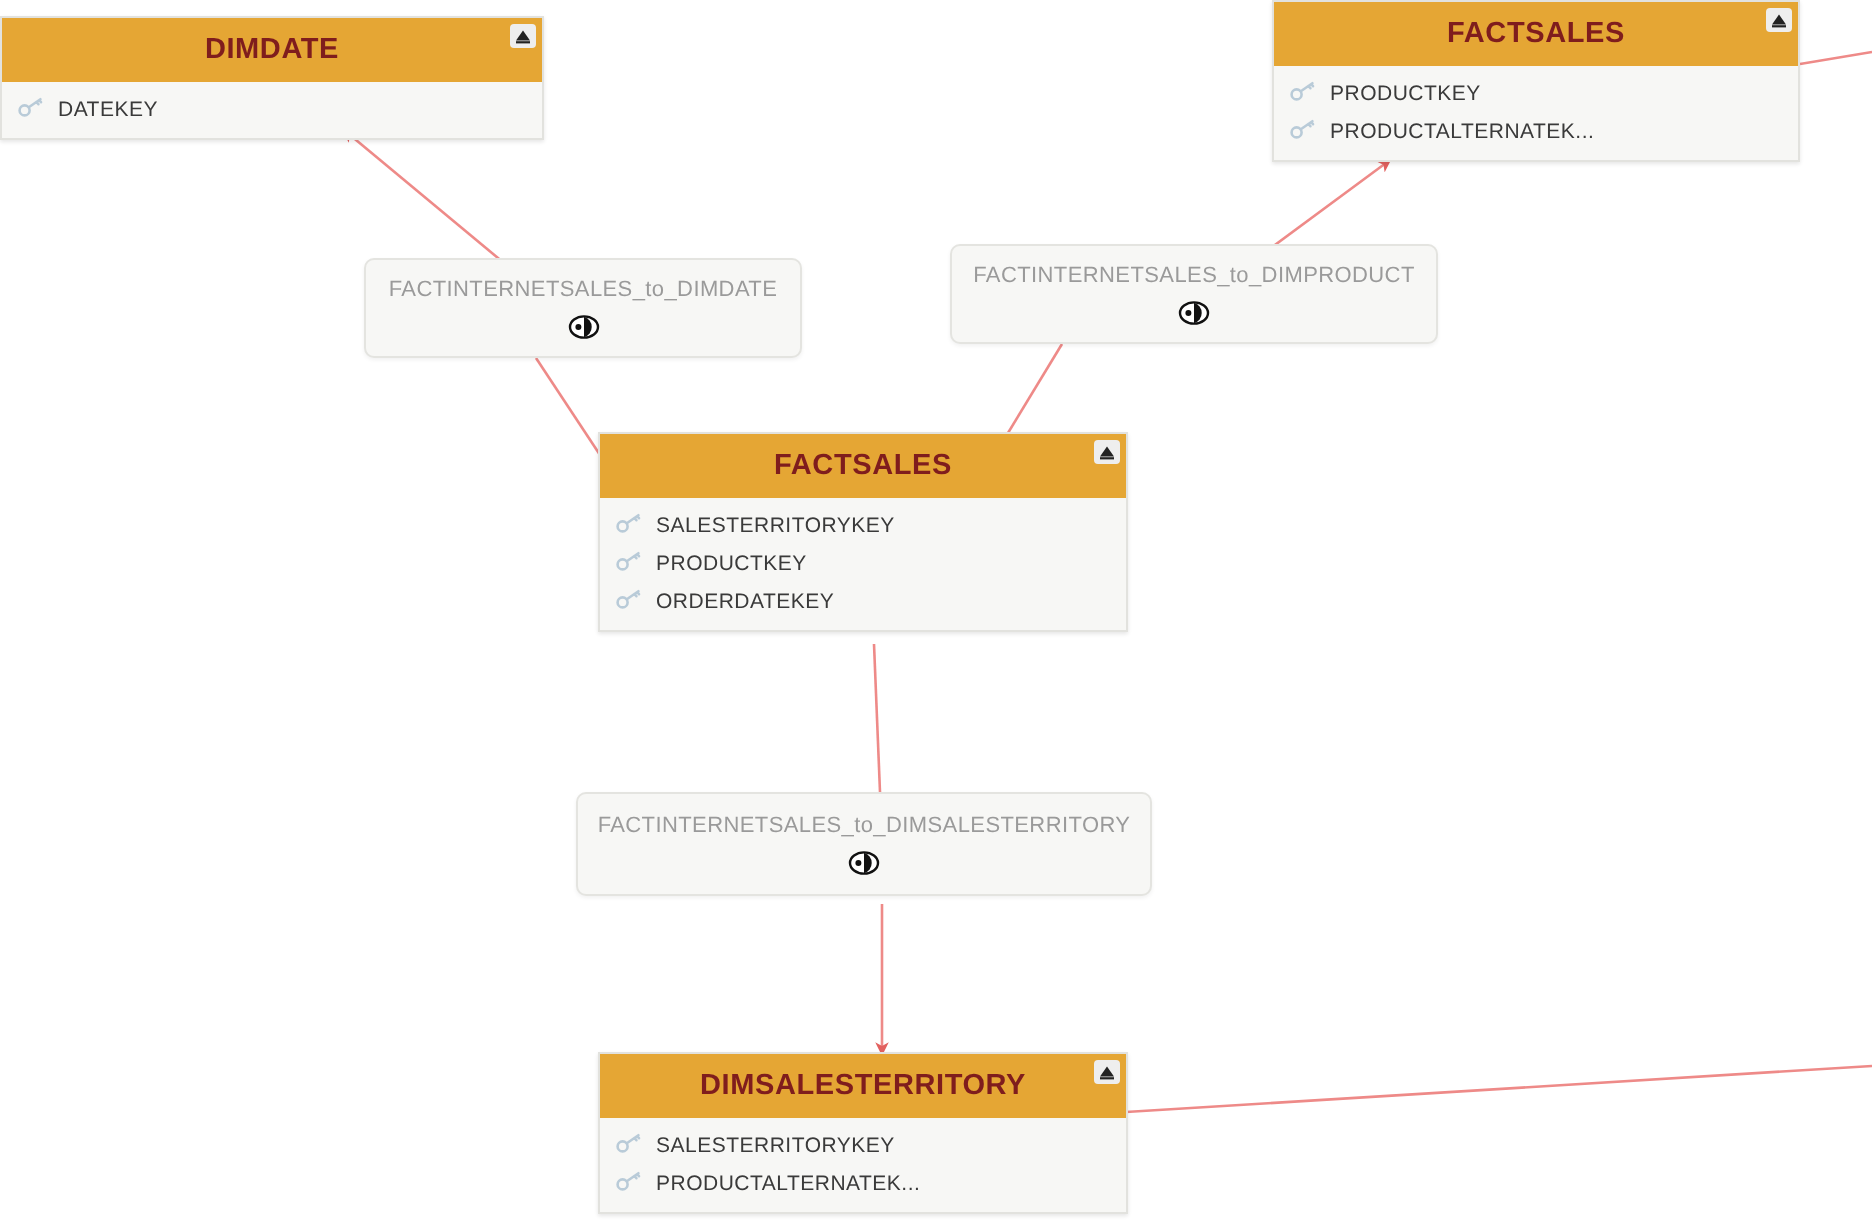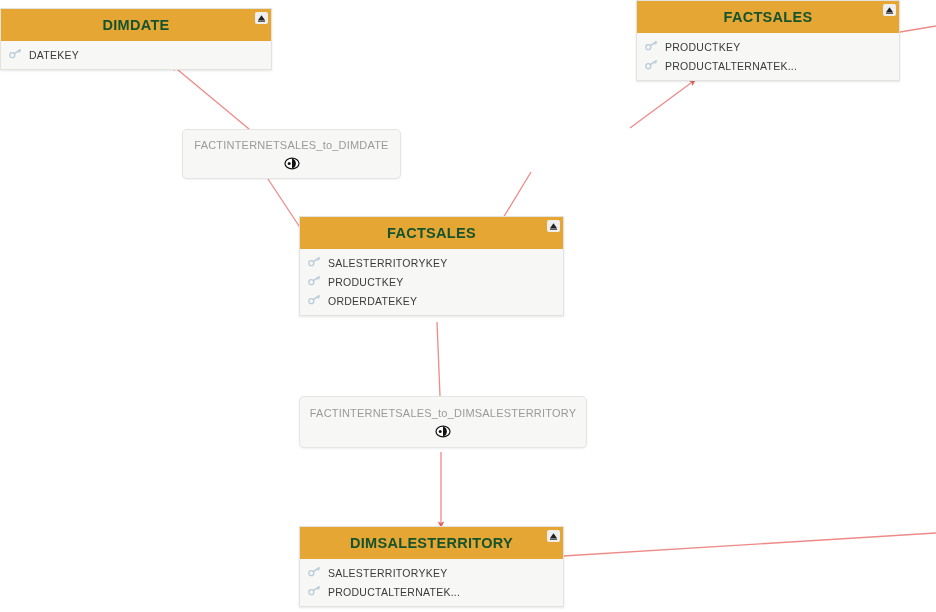--- a/index.html
+++ b/index.html
@@ -36,21 +36,21 @@
     border: 1px solid #e2e2de;
     box-sizing: border-box;
     box-shadow: 0 1px 2px rgba(0,0,0,0.10);
   }
   .node-header {
     position: relative;
     background: #e5a634;
     height: 32px;
     line-height: 32px;
     text-align: center;
-    color: #14532d;
+    color: #7f1d1d;
     font-size: 14.5px;
     font-weight: bold;
     letter-spacing: 0.3px;
     white-space: nowrap;
     overflow: hidden;
   }
   .collapse-btn {
     position: absolute;
     right: 3px;
     top: 3px;
@@ -274,22 +274,32 @@
     <span class="rel-label">FACTINTERNETSALES_to_DIMDATE</span>
     <span class="rel-icon">
       <svg width="16" height="13" viewBox="0 0 16 13">
         <ellipse cx="8" cy="6.5" rx="7" ry="5.3" fill="#ffffff" stroke="#111" stroke-width="1.2"></ellipse>
         <path d="M8 1.4 A 5.3 5.3 0 0 1 8 11.6 Z" fill="#111"></path>
         <circle cx="5.2" cy="6.5" r="1.5" fill="#111"></circle>
       </svg>
     </span>
   </div>
 
-
-  <div class="rel-box" style="left:299px; top:396px; width:288px; height:52px;">
+  <div class="rel-box" style="left:475px; top:122px; width:244px; height:50px;">
+    <span class="rel-label">FACTINTERNETSALES_to_DIMPRODUCT</span>
+    <span class="rel-icon">
+      <svg width="16" height="13" viewBox="0 0 16 13">
+        <ellipse cx="8" cy="6.5" rx="7" ry="5.3" fill="#ffffff" stroke="#111" stroke-width="1.2"></ellipse>
+        <path d="M8 1.4 A 5.3 5.3 0 0 1 8 11.6 Z" fill="#111"></path>
+        <circle cx="5.2" cy="6.5" r="1.5" fill="#111"></circle>
+      </svg>
+    </span>
+  </div>
+
+  <div class="rel-box" style="left:288px; top:396px; width:288px; height:52px;">
     <span class="rel-label">FACTINTERNETSALES_to_DIMSALESTERRITORY</span>
     <span class="rel-icon">
       <svg width="16" height="13" viewBox="0 0 16 13">
         <ellipse cx="8" cy="6.5" rx="7" ry="5.3" fill="#ffffff" stroke="#111" stroke-width="1.2"></ellipse>
         <path d="M8 1.4 A 5.3 5.3 0 0 1 8 11.6 Z" fill="#111"></path>
         <circle cx="5.2" cy="6.5" r="1.5" fill="#111"></circle>
       </svg>
     </span>
   </div>
 

